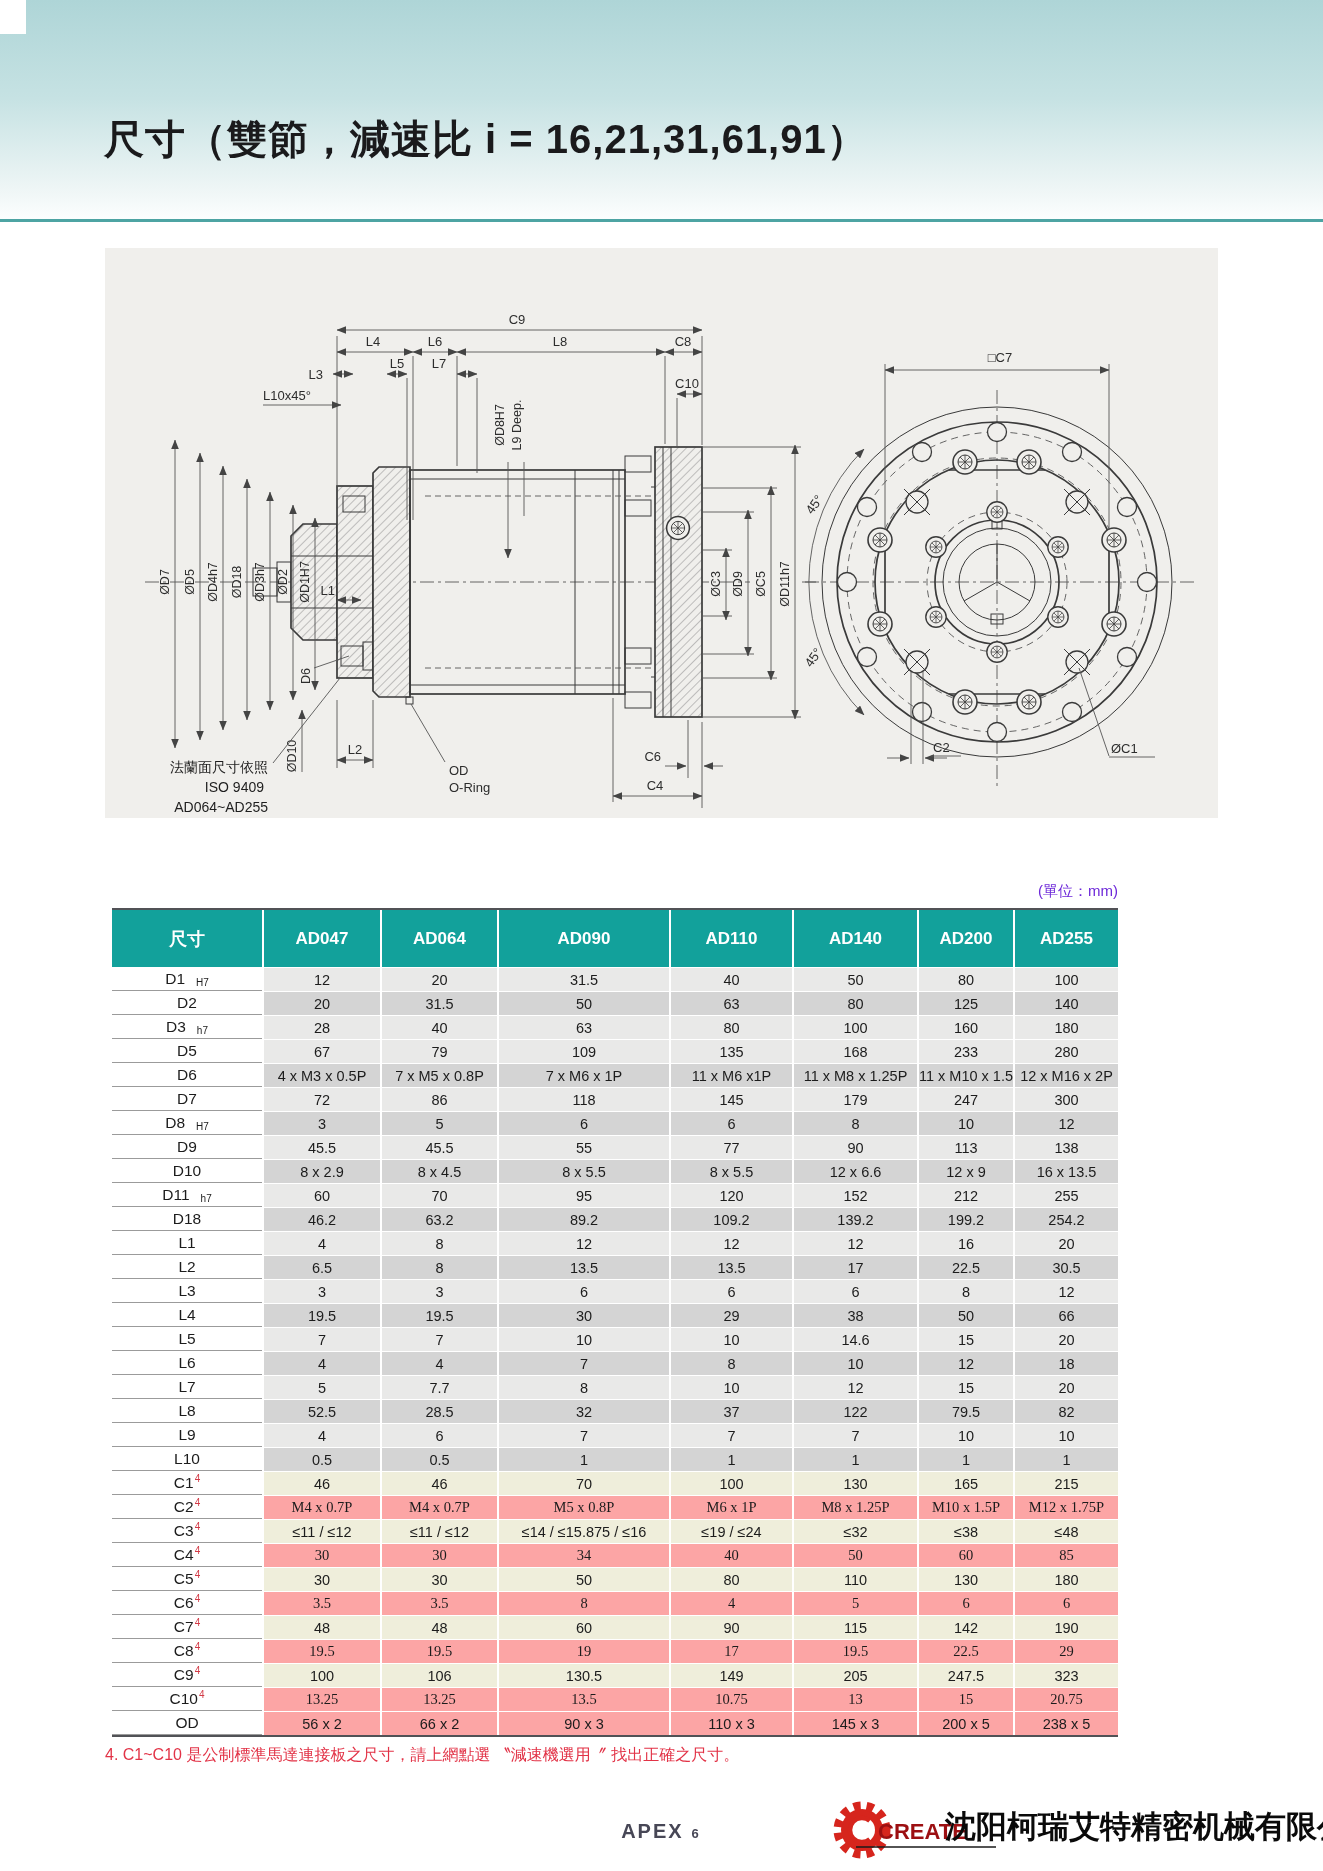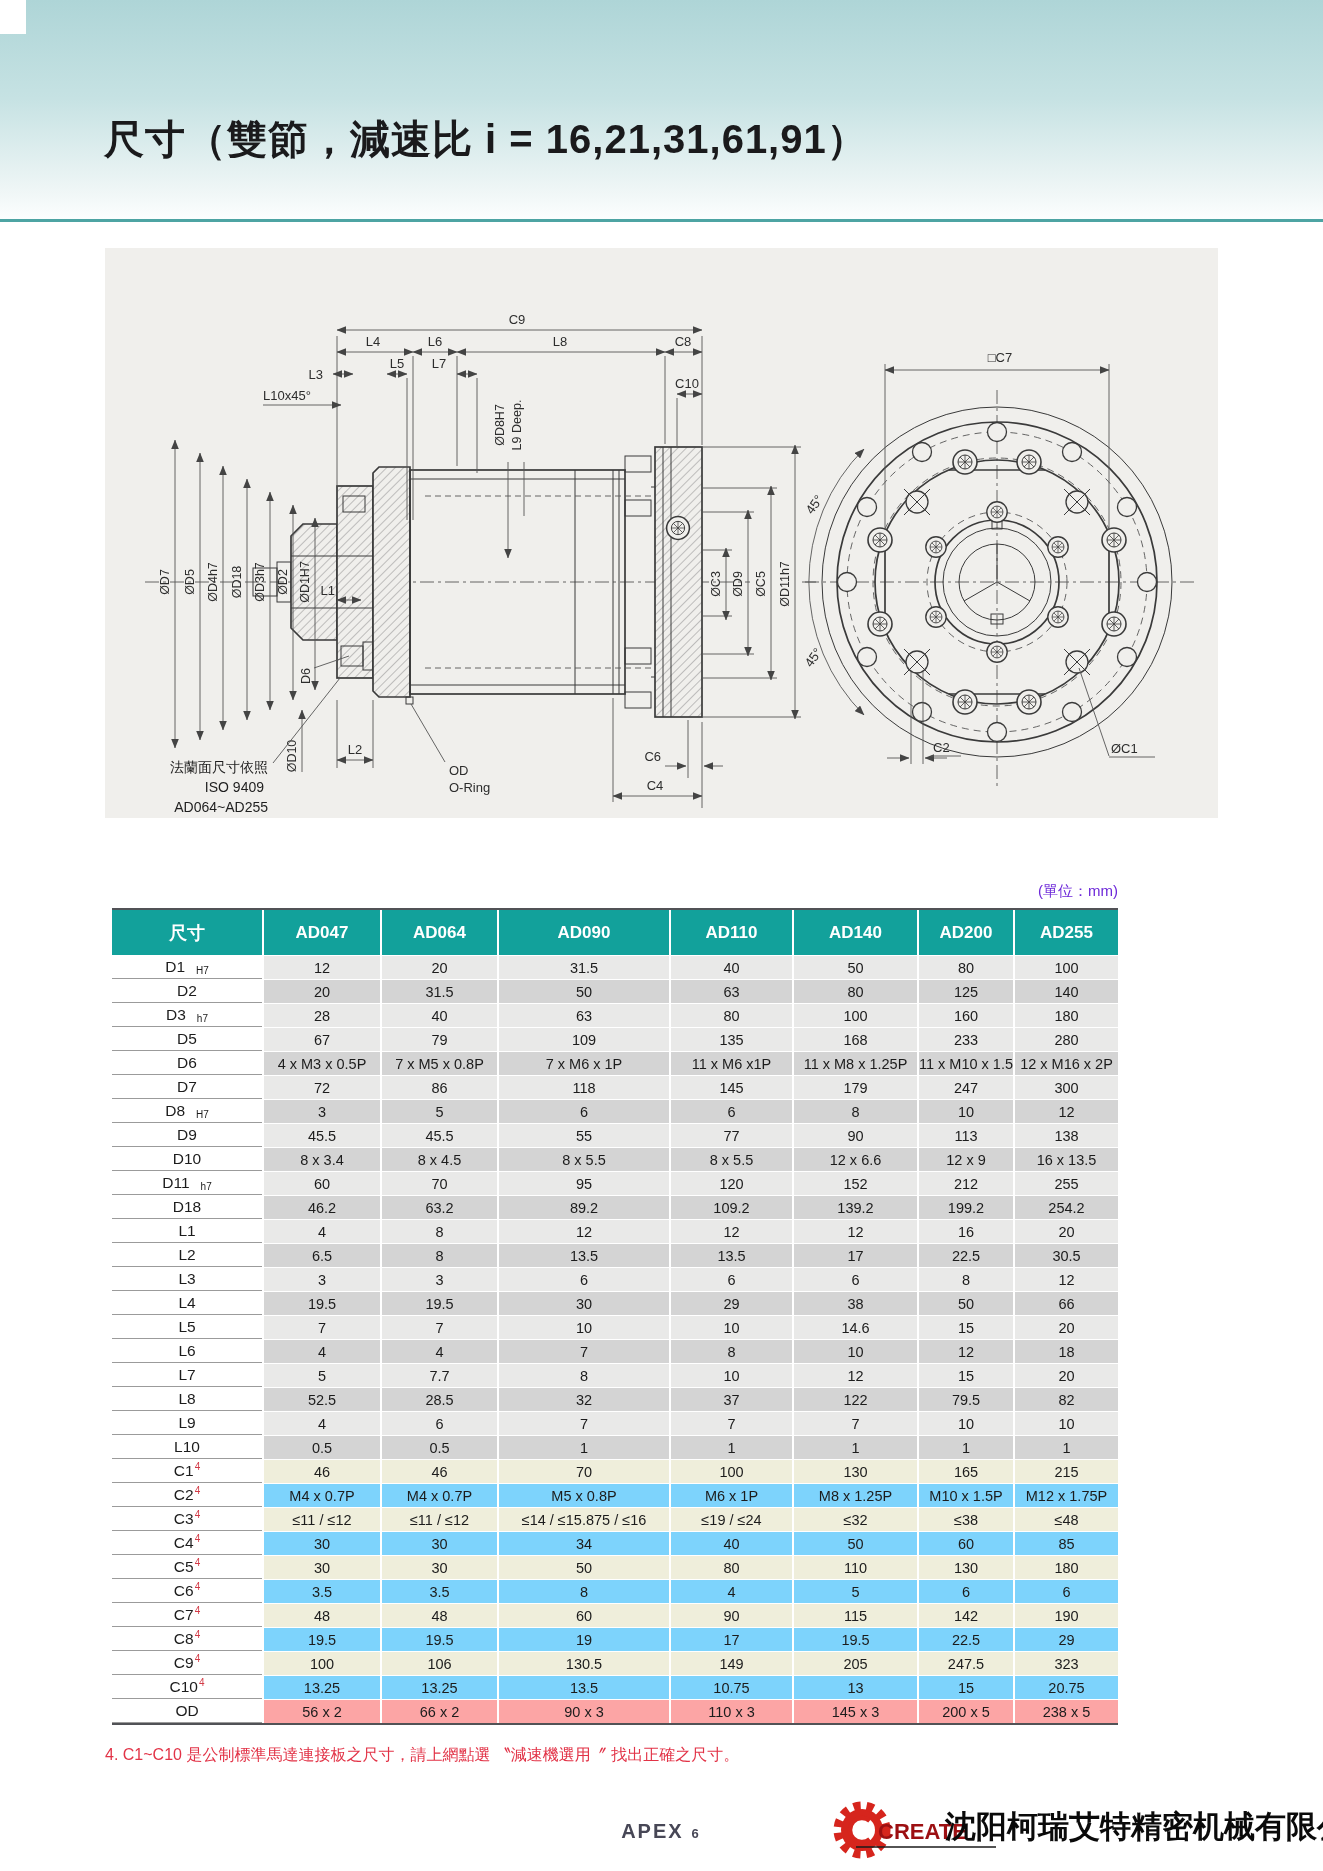--- a/index.html
+++ b/index.html
@@ -32,35 +32,35 @@
   .cl{stroke:#555;stroke-width:0.9;fill:none;stroke-dasharray:14 4 3 4;}
   .bc{stroke:#555;stroke-width:0.9;fill:none;stroke-dasharray:7 5;}
   
   .unit-note{position:absolute;left:898px;top:882px;width:220px;text-align:right;font-size:15px;color:#6d28d9;}
   
   .tbl-wrap{position:absolute;left:112px;top:908px;}
   table.dims{border-collapse:separate;border-spacing:0;table-layout:fixed;width:1006px;
     border-top:2px solid #515256;border-bottom:2px solid #515256;}
   table.dims th{
     height:37px;background:#12a19b;color:#fff;font-size:17px;font-weight:bold;
-    border-left:2px solid #fff;text-align:center;padding:4px;white-space:nowrap;overflow:hidden;
+    border-left:2px solid #fff;text-align:center;padding:10px;white-space:nowrap;overflow:hidden;
   }
   table.dims th:first-child{border-left:none;font-size:18px;}
   table.dims td{
     height:23px;text-align:center;font-size:14.5px;color:#1c1c1c;
     border-left:2px solid #fff;border-top:1px solid #fff;padding:0;white-space:nowrap;overflow:hidden;
   }
   table.dims td.lbl{
     background:#fff;border-left:none;border-top:none;border-bottom:1px solid #9b9b9b;
     font-size:15.5px;
   }
   tr.g1 td:not(.lbl){background:#e9e9e8;}
   tr.g2 td:not(.lbl){background:#d4d4d4;}
   tr.c1 td:not(.lbl){background:#efeedb;}
-  tr.c2 td:not(.lbl){background:#7dd3fc;}
+  tr.c2 td:not(.lbl){background:#fca5a5;font-family:Liberation Serif, serif;}
   tr.od td:not(.lbl){background:#fca5a5;margin-top:6px;}
   .sub{font-size:10px;vertical-align:-2px;margin-left:11px;}
   .sup{font-size:10px;vertical-align:super;margin-left:1px;color:#d23a46;}
   
   .footnote{position:absolute;left:105px;top:1745px;font-size:16px;color:#e23347;white-space:nowrap;}
   .apex{position:absolute;left:600px;top:1820px;width:120px;text-align:center;
     font-weight:bold;color:#474756;font-size:20px;letter-spacing:2px;white-space:nowrap;}
   .apex .pgnum{font-size:13px;letter-spacing:0;margin-left:8px;color:#474756;}
   .logo{position:absolute;left:828px;top:1797px;}
   .company{position:absolute;left:945px;top:1806px;font-size:31px;font-weight:bold;color:#0a0a0a;white-space:nowrap;}
@@ -428,21 +428,21 @@
           <td>45.5</td>
           <td>45.5</td>
           <td>55</td>
           <td>77</td>
           <td>90</td>
           <td>113</td>
           <td>138</td>
         </tr>
         <tr class="g2">
           <td class="lbl"><span>D10</span></td>
-          <td>8 x 3.4</td>
+          <td>8 x 2.9</td>
           <td>8 x 4.5</td>
           <td>8 x 5.5</td>
           <td>8 x 5.5</td>
           <td>12 x 6.6</td>
           <td>12 x 9</td>
           <td>16 x 13.5</td>
         </tr>
         <tr class="g1">
           <td class="lbl"><span>D11</span><span class="sub">h7</span></td>
           <td>60</td>

